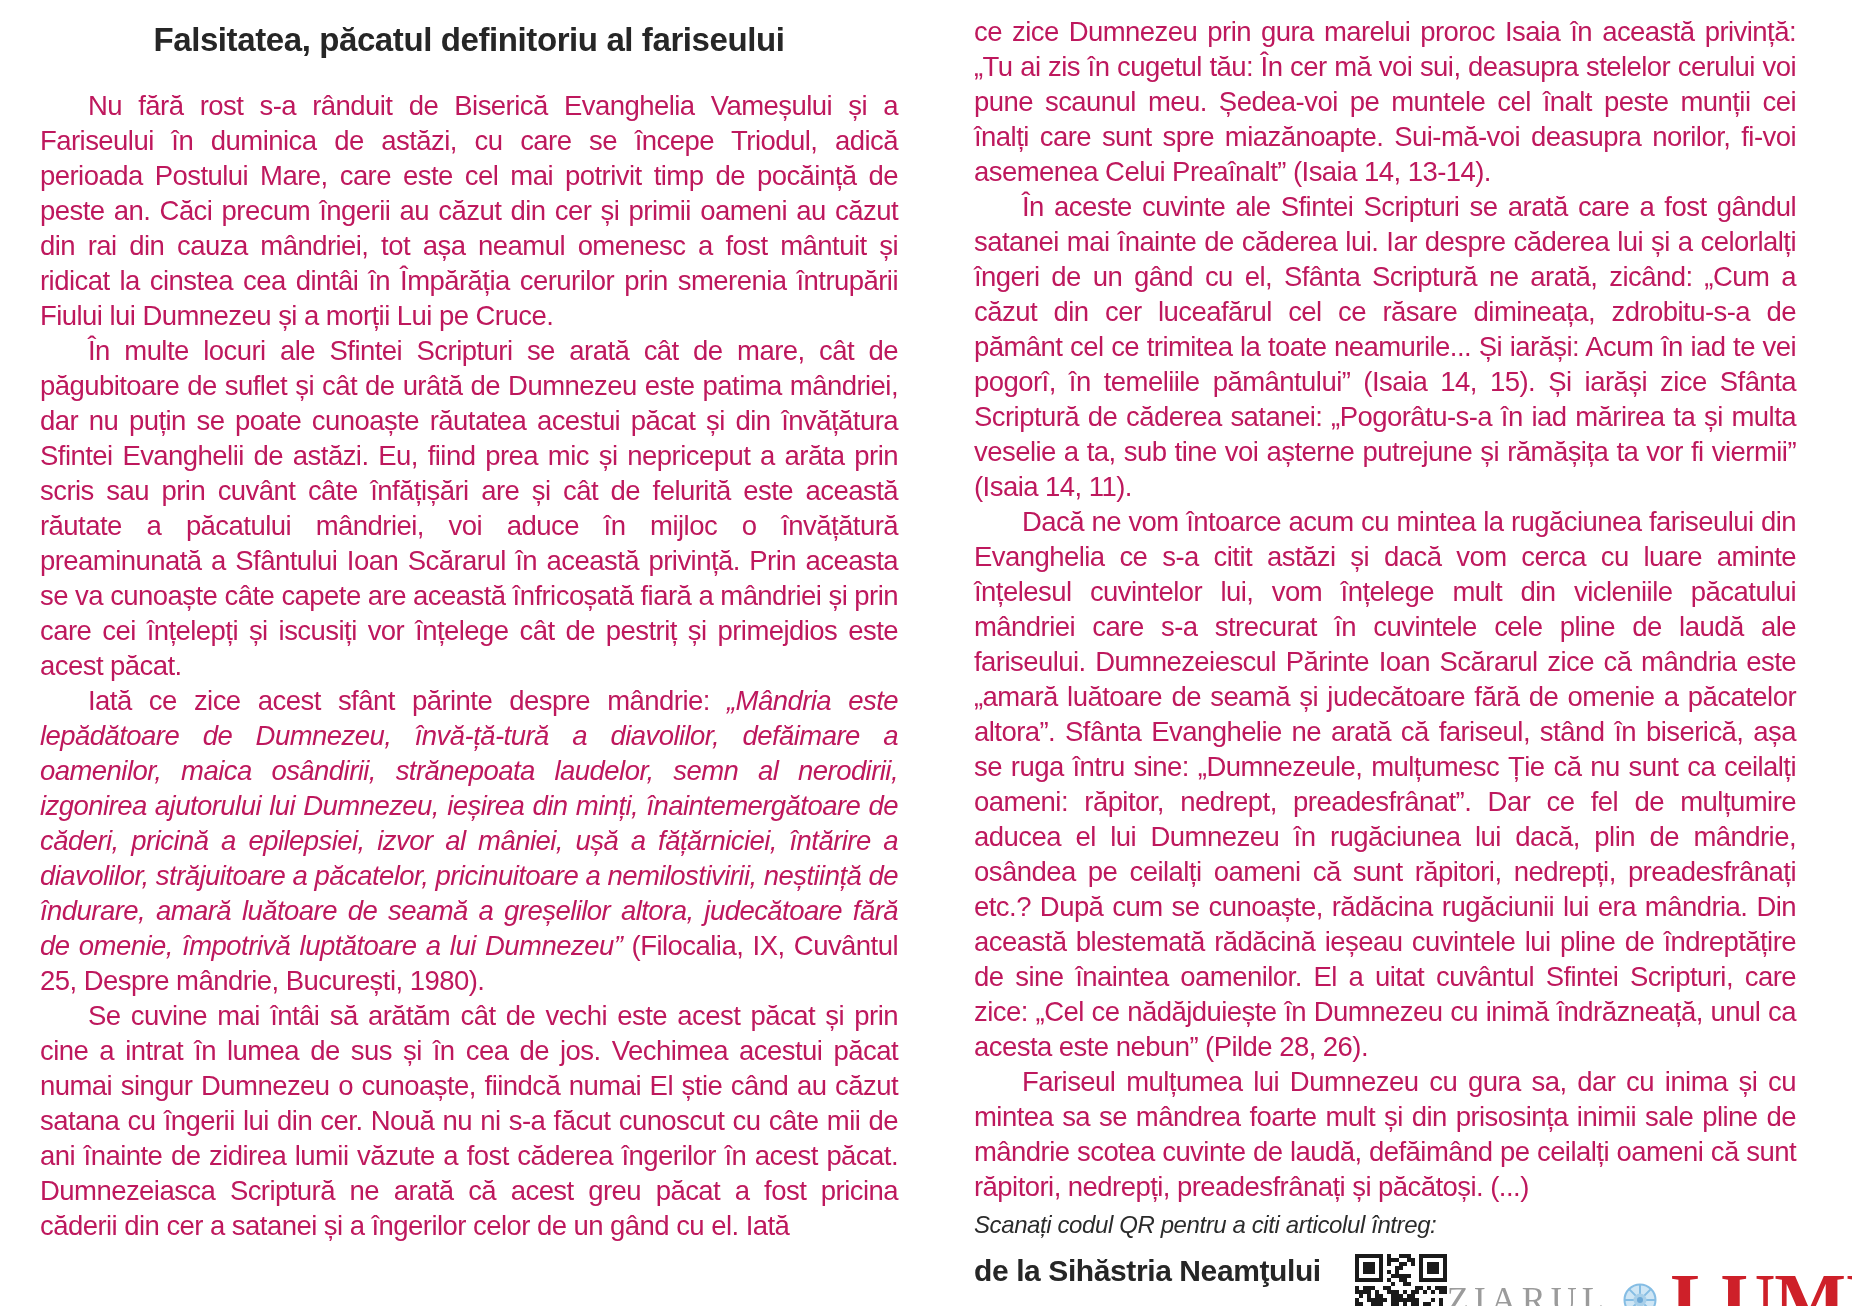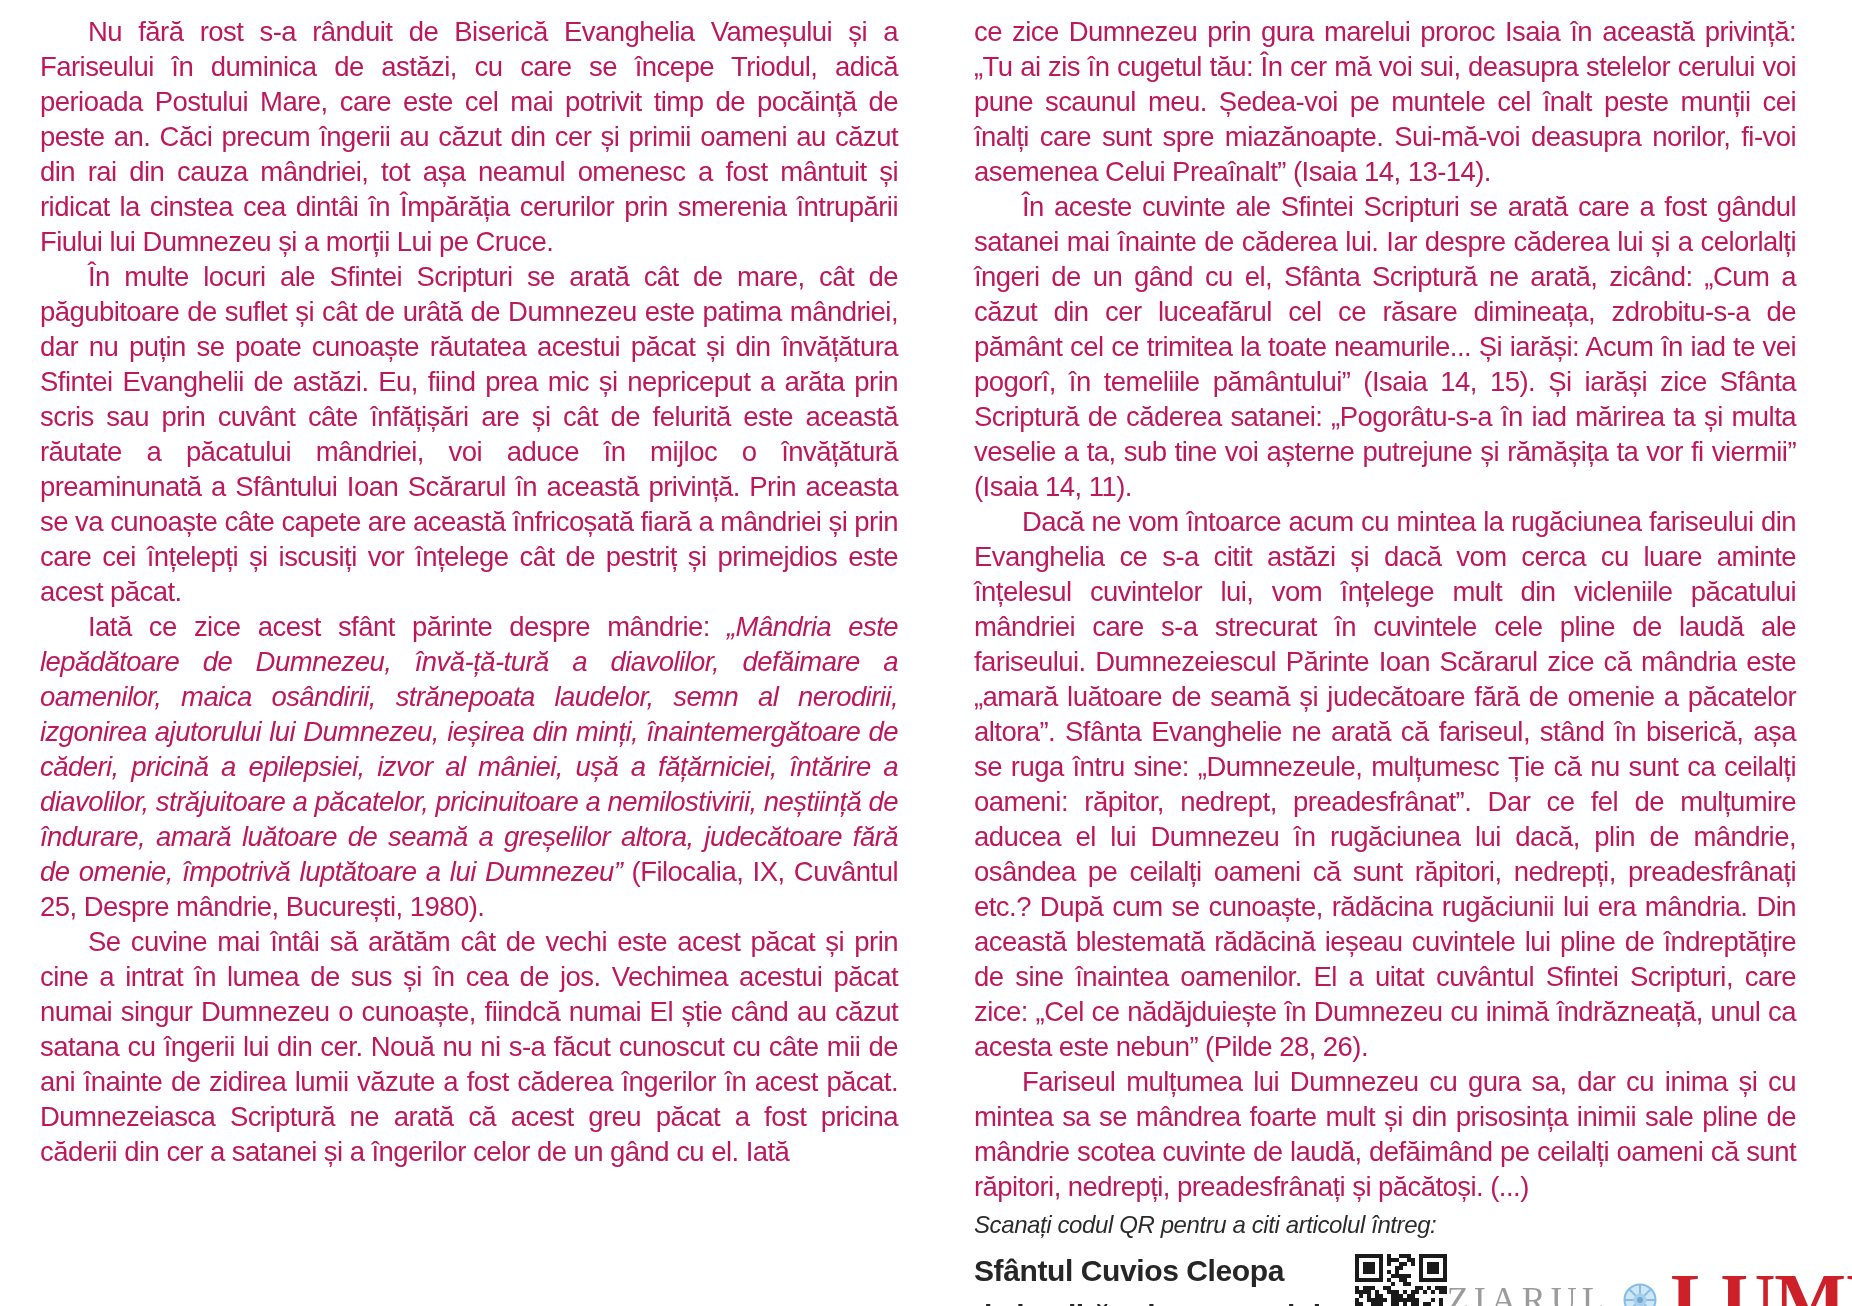--- a/index.html
+++ b/index.html
@@ -52,37 +52,37 @@
     text-shadow:0 0 1px #ffffff;
   }
   svg{display:block;}
 </style>
 </head>
 <body>
 
 <div class="page">
 
   <div class="col col-left">
+    <h1 class="title">Falsitatea, păcatul definitoriu al fariseului</h1>
     <p class="para"><span>Nu fără rost s-a rânduit de Biserică Evanghelia Vameșului și a Fariseului în duminica de astăzi, cu care se începe Triodul, adică perioada Postului Mare, care este cel mai potrivit timp de pocăință de peste an. Căci precum îngerii au căzut din cer și primii oameni au căzut din rai din cauza mândriei, tot așa neamul omenesc a fost mântuit și ridicat la cinstea cea dintâi în Împărăția cerurilor prin smerenia întrupării Fiului lui Dumnezeu și a morții Lui pe Cruce.</span></p>
     <p class="para"><span>În multe locuri ale Sfintei Scripturi se arată cât de mare, cât de păgubitoare de suflet și cât de urâtă de Dumnezeu este patima mândriei, dar nu puțin se poate cunoaște răutatea acestui păcat și din învățătura Sfintei Evanghelii de astăzi. Eu, fiind prea mic și nepriceput a arăta prin scris sau prin cuvânt câte înfățișări are și cât de felurită este această răutate a păcatului mândriei, voi aduce în mijloc o învățătură preaminunată a Sfântului Ioan Scărarul în această privință. Prin aceasta se va cunoaște câte capete are această înfricoșată fiară a mândriei și prin care cei înțelepți și iscusiți vor înțelege cât de pestriț și primejdios este acest păcat.</span></p>
     <p class="para"><span>Iată ce zice acest sfânt părinte despre mândrie: </span><span class="it">„Mândria este lepădătoare de Dumnezeu, învă-ță-tură a diavolilor, defăimare a oamenilor, maica osândirii, strănepoata laudelor, semn al nerodirii, izgonirea ajutorului lui Dumnezeu, ieșirea din minți, înaintemergătoare de căderi, pricină a epilepsiei, izvor al mâniei, ușă a fățărniciei, întărire a diavolilor, străjuitoare a păcatelor, pricinuitoare a nemilostivirii, neștiință de îndurare, amară luătoare de seamă a greșelilor altora, judecătoare fără de omenie, împotrivă luptătoare a lui Dumnezeu”</span><span> (Filocalia, IX, Cuvântul 25, Despre mândrie, București, 1980).</span></p>
     <p class="para"><span>Se cuvine mai întâi să arătăm cât de vechi este acest păcat și prin cine a intrat în lumea de sus și în cea de jos. Vechimea acestui păcat numai singur Dumnezeu o cunoaște, fiindcă numai El știe când au căzut satana cu îngerii lui din cer. Nouă nu ni s-a făcut cunoscut cu câte mii de ani înainte de zidirea lumii văzute a fost căderea îngerilor în acest păcat. Dumnezeiasca Scriptură ne arată că acest greu păcat a fost pricina căderii din cer a satanei și a îngerilor celor de un gând cu el. Iată</span></p>
   </div>
 
   <div class="col col-right">
     <p class="para cont"><span>ce zice Dumnezeu prin gura marelui proroc Isaia în această privință: „Tu ai zis în cugetul tău: În cer mă voi sui, deasupra stelelor cerului voi pune scaunul meu. Ședea-voi pe muntele cel înalt peste munții cei înalți care sunt spre miazănoapte. Sui-mă-voi deasupra norilor, fi-voi asemenea Celui Preaînalt” (Isaia 14, 13-14).</span></p>
     <p class="para"><span>În aceste cuvinte ale Sfintei Scripturi se arată care a fost gândul satanei mai înainte de căderea lui. Iar despre căderea lui și a celorlalți îngeri de un gând cu el, Sfânta Scriptură ne arată, zicând: „Cum a căzut din cer luceafărul cel ce răsare dimineața, zdrobitu-s-a de pământ cel ce trimitea la toate neamurile... Și iarăși: Acum în iad te vei pogorî, în temeliile pământului” (Isaia 14, 15). Și iarăși zice Sfânta Scriptură de căderea satanei: „Pogorâtu-s-a în iad mărirea ta și multa veselie a ta, sub tine voi așterne putrejune și rămășița ta vor fi viermii” (Isaia 14, 11).</span></p>
     <p class="para"><span>Dacă ne vom întoarce acum cu mintea la rugăciunea fariseului din Evanghelia ce s-a citit astăzi și dacă vom cerca cu luare aminte înțelesul cuvintelor lui, vom înțelege mult din vicleniile păcatului mândriei care s-a strecurat în cuvintele cele pline de laudă ale fariseului. Dumnezeiescul Părinte Ioan Scărarul zice că mândria este „amară luătoare de seamă și judecătoare fără de omenie a păcatelor altora”. Sfânta Evanghelie ne arată că fariseul, stând în biserică, așa se ruga întru sine: „Dumnezeule, mulțumesc Ție că nu sunt ca ceilalți oameni: răpitor, nedrept, preadesfrânat”. Dar ce fel de mulțumire aducea el lui Dumnezeu în rugăciunea lui dacă, plin de mândrie, osândea pe ceilalți oameni că sunt răpitori, nedrepți, preadesfrânați etc.? După cum se cunoaște, rădăcina rugăciunii lui era mândria. Din această blestemată rădăcină ieșeau cuvintele lui pline de îndreptățire de sine înaintea oamenilor. El a uitat cuvântul Sfintei Scripturi, care zice: „Cel ce nădăjduiește în Dumnezeu cu inimă îndrăzneață, unul ca acesta este nebun” (Pilde 28, 26).</span></p>
     <p class="para"><span>Fariseul mulțumea lui Dumnezeu cu gura sa, dar cu inima și cu mintea sa se mândrea foarte mult și din prisosința inimii sale pline de mândrie scotea cuvinte de laudă, defăimând pe ceilalți oameni că sunt răpitori, nedrepți, preadesfrânați și păcătoși. (...)</span></p>
 
     <p class="qr-caption">Scanați codul QR pentru a citi articolul întreg:</p>
 
     <div class="footer-row">
       <div class="author">
-        <div>Sfântul Cuvios Cleopa</div>
         <div>de la Sihăstria Neamţului</div>
       </div>
 
       <div class="qr-box">
         <svg width="92" height="92" viewBox="0 0 92 92" xmlns="http://www.w3.org/2000/svg">
             <rect x="0" y="0" width="92" height="92" fill="#fff"></rect>
             <g fill="#1a1a1a">
               <rect x="32" y="0" width="4" height="4"></rect>
               <rect x="44" y="0" width="4" height="4"></rect>
               <rect x="48" y="0" width="4" height="4"></rect>

